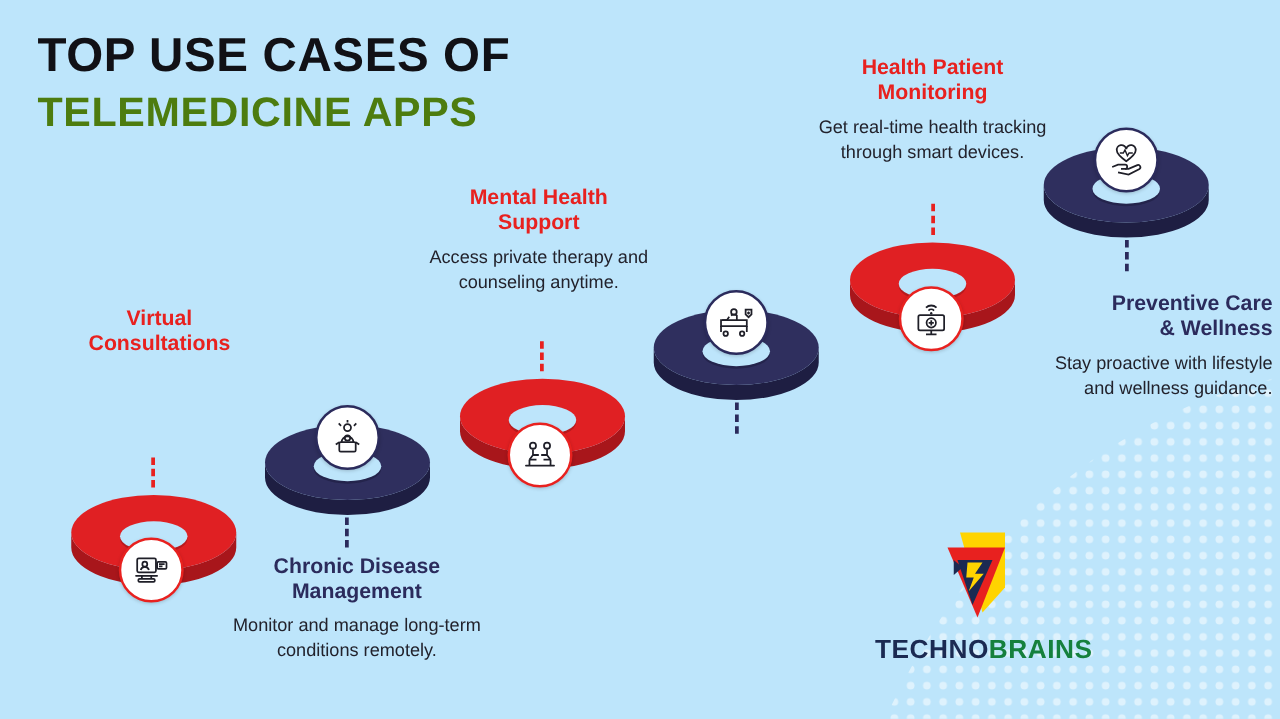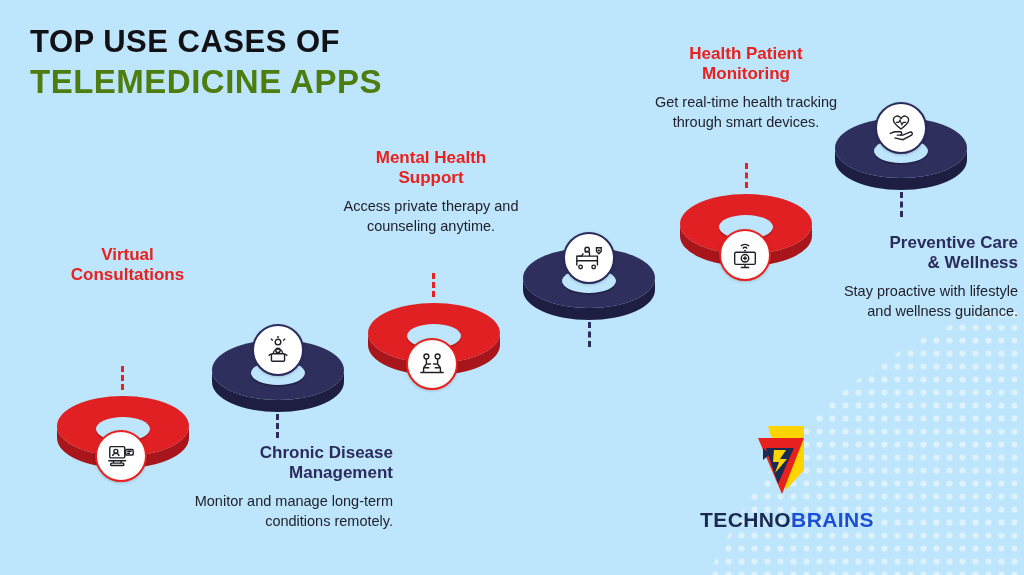--- a/index.html
+++ b/index.html
@@ -15,21 +15,21 @@
   #halftone {
     position:absolute; right:-40px; bottom:-60px;
     width:420px; height:340px;
     pointer-events:none;
     opacity:.5;
   }
 
   
   #title-block { position:absolute; left:30px; top:24px; }
   #title-line1 {
-    font-size:31px; font-weight:bold; color:#111116;
+    font-size:38px; font-weight:bold; color:#111116;
     letter-spacing:.5px; line-height:1.15;
   }
   #title-line2 {
     font-size:33px; font-weight:bold; color:#4d7c0f;
     letter-spacing:.5px; line-height:1.22; margin-top:2px;
   }
 
   
   #stage { position:absolute; inset:0; }
 
@@ -62,21 +62,21 @@
     box-shadow:0 1px 3px rgba(0,0,0,.18);
   }
   .badge.navy { border-color:#2b2b5c; }
   .badge svg { display:block; }
 
   
   #logo { position:absolute; left:700px; top:424px; width:172px; text-align:center; }
   #logo-mark { margin:0 auto; display:block; }
   #logo-text { margin-top:6px; font-size:21px; font-weight:bold; letter-spacing:.4px; }
   #logo-techno { color:#1b2a52; }
-  #logo-brains { color:#1d4ed8; }
+  #logo-brains { color:#15803d; }
 </style>
 </head>
 <body>
 
 <svg id="halftone" viewBox="0 0 420 340">
   <defs>
     <pattern id="dots" width="13" height="13" patternUnits="userSpaceOnUse">
       <circle cx="6.5" cy="6.5" r="3.1" fill="#ffffff"></circle>
     </pattern>
     <clipPath id="arcclip">
@@ -144,21 +144,21 @@
         <path d="M10.5,6 l-2,-2M21.5,6 l2,-2M16,3.2V1"></path>
         <path d="M11,20 a5,5 0 0 1 10,0"></path>
         <circle cx="16" cy="16.4" r="2.3"></circle>
         <rect x="9" y="20" width="14" height="8" rx="1.2"></rect>
         <path d="M6,22 l3,-2M26,22 l-3,-2"></path>
       </svg>
     </div>
 
     <div class="connector navy" style="left:276px; top:414px; height:24px;"></div>
 
-    <div class="text-col" style="left:178px; top:443px; width:215px;text-align:right;">
+    <div class="text-col" style="left:178px; top:443px; width:215px;">
       <div class="node-heading navy">
         <span>Chronic Disease</span><br>
         <span>Management</span>
       </div>
       <div class="node-body">Monitor and manage long-term conditions remotely.</div>
     </div>
   </div>
 
   <div class="node">
     <div class="text-col" style="left:325px; top:148px; width:212px;">

